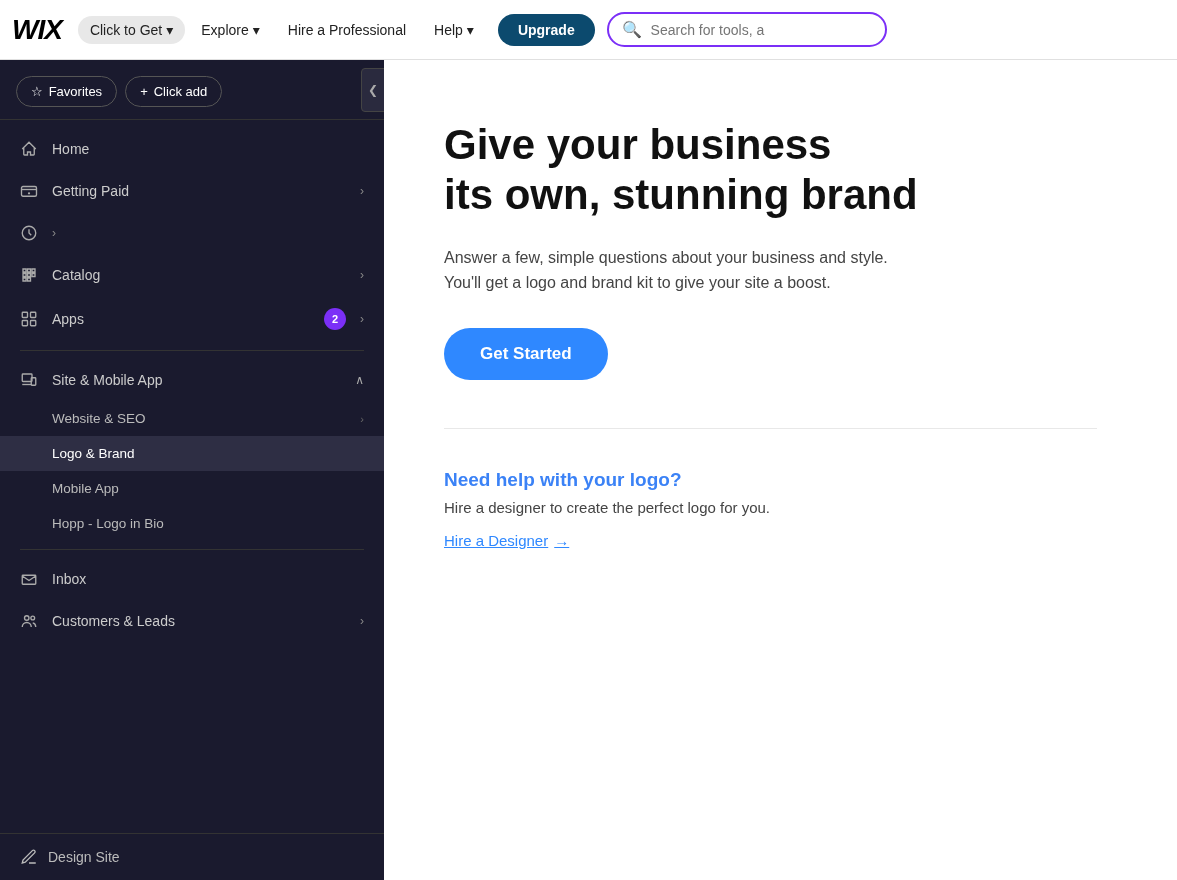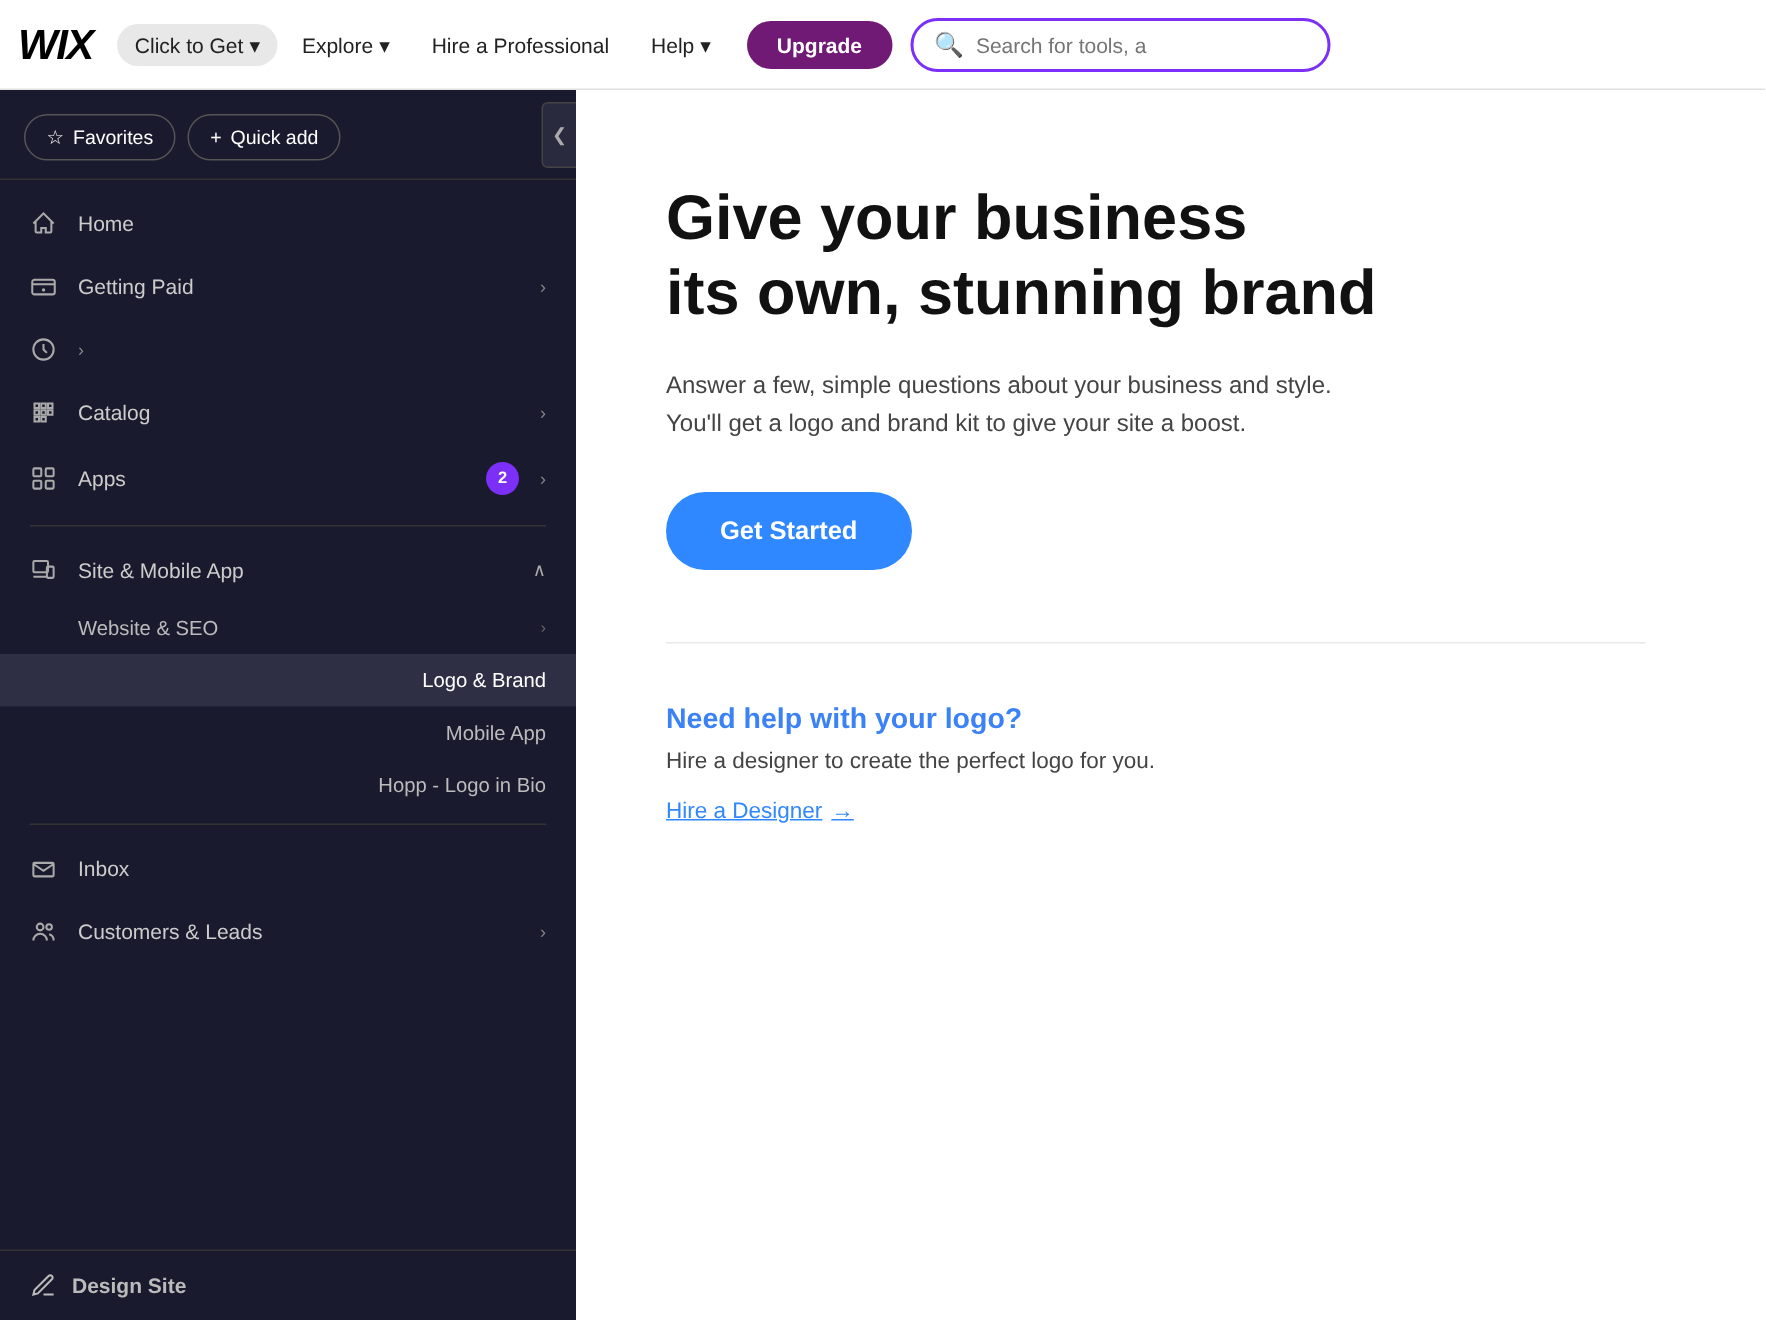--- a/index.html
+++ b/index.html
@@ -18,21 +18,21 @@
       display: flex; align-items: center; gap: 4px; padding: 6px 12px;
       border: none; background: #f0f0f0; border-radius: 20px; cursor: pointer;
       font-size: 14px; font-weight: 500; color: #222;
     }
     .nav-btn.active { background: #e8e8e8; }
     .nav-link {
       display: flex; align-items: center; gap: 4px; padding: 6px 12px;
       background: none; border: none; cursor: pointer; font-size: 14px; font-weight: 500; color: #222;
     }
     .upgrade-btn {
-      background: #701a75; color: #fff; border: none; border-radius: 20px;
+      background: #0c4a6e; color: #fff; border: none; border-radius: 20px;
       padding: 8px 20px; font-size: 14px; font-weight: 600; cursor: pointer; margin: 0 8px;
     }
     .search-box {
       display: flex; align-items: center; gap: 8px; border: 2px solid #7b2ff7;
       border-radius: 20px; padding: 6px 14px; flex: 1; max-width: 280px; background: #fff;
     }
     .search-box input {
       border: none; outline: none; font-size: 14px; color: #555; background: transparent; width: 100%;
     }
 
@@ -75,29 +75,29 @@
       font-size: 11px; display: flex; align-items: center; justify-content: center; font-weight: 700;
     }
     .nav-item .chevron { color: #888; font-size: 12px; }
     .nav-item svg { width: 18px; height: 18px; fill: none; stroke: #aaa; stroke-width: 1.8; flex-shrink: 0; }
 
     .sidebar-divider { height: 1px; background: #333; margin: 8px 20px; }
 
     
     .nav-sub-item {
       display: flex; align-items: center; padding: 10px 20px 10px 52px; cursor: pointer;
-      color: #bbb; font-size: 13.5px; gap: 8px; transition: background 0.15s; justify-content: flex-end;
+      color: #bbb; font-size: 13.5px; gap: 8px; transition: background 0.15s;
     }
     .nav-sub-item .chevron { color: #666; font-size: 11px; margin-left: auto; }
     .nav-sub-item.active { background: #2e2e44; color: #fff; }
 
     
     .sidebar-footer {
       padding: 14px 20px; border-top: 1px solid #333; display: flex; align-items: center;
-      gap: 10px; cursor: pointer; color: #bbb; font-size: 14px; font-weight: 700;
+      gap: 10px; cursor: pointer; color: #bbb; font-size: 14px; font-weight: 400;
     }
 
     
     .content {
       flex: 1; background: #fff; overflow-y: auto; padding: 60px 80px 36px 60px;
       display: flex; flex-direction: column; gap: 0;
     }
     .hero-section { padding-bottom: 48px; }
     .hero-title {
       font-size: 42px; font-weight: 800; color: #111; line-height: 1.2; margin-bottom: 24px;
@@ -160,21 +160,21 @@
 
   <aside class="sidebar">
 
     <div class="sidebar-top">
       <button class="sidebar-btn">
         <span>☆</span>
         <span>Favorites</span>
       </button>
       <button class="sidebar-btn">
         <span>+</span>
-        <span>Quick add</span>
+        <span>Click add</span>
       </button>
       <div class="collapse-btn">
         <span>❮</span>
       </div>
     </div>
 
     <nav class="sidebar-nav">
 
       <div class="nav-item">
         <svg viewBox="0 0 24 24">

